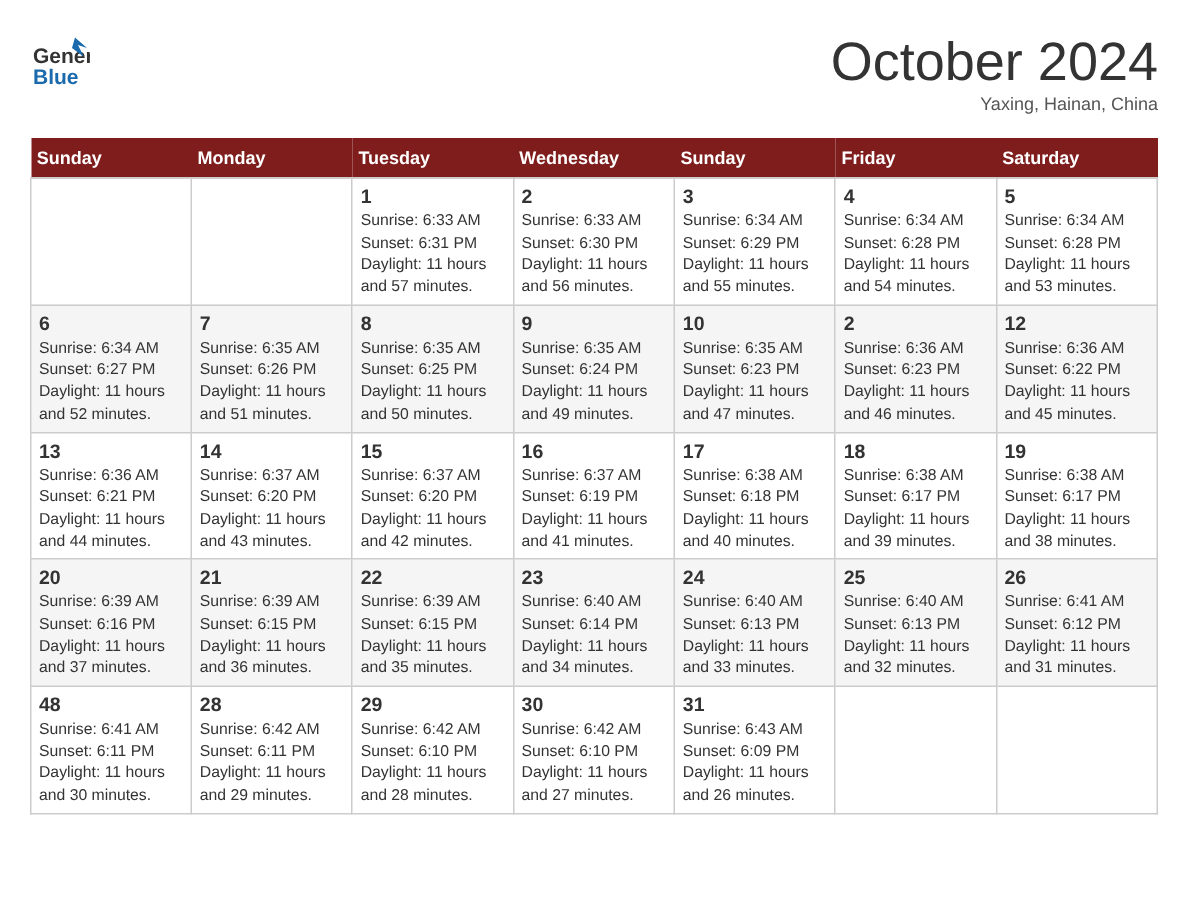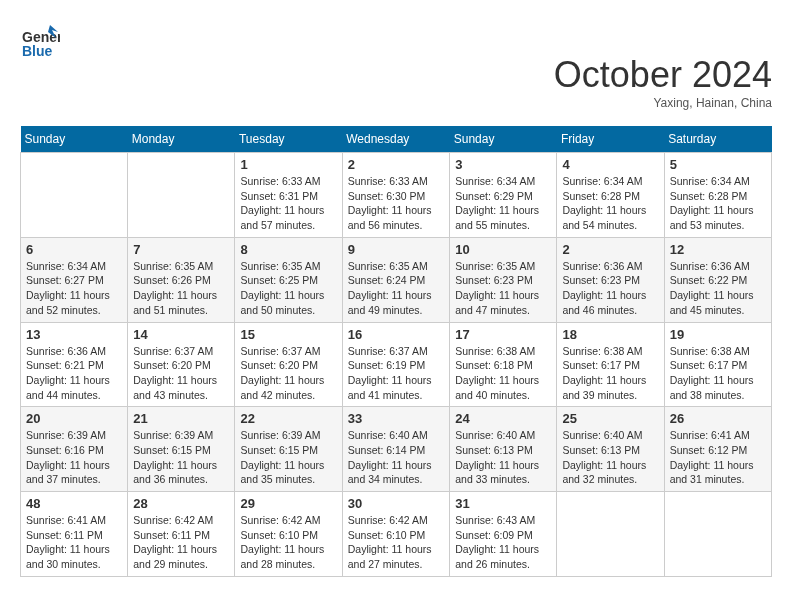--- a/index.html
+++ b/index.html
@@ -16,43 +16,42 @@
       align-items: flex-start;
       margin-bottom: 16px;
     }
     .logo {
       display: flex;
       align-items: center;
       gap: 4px;
     }
     .title-block {
       text-align: right;
-      margin-top: 34px;
     }
     .month-title {
       font-size: 36px;
       font-weight: 300;
       color: #333;
     }
     .location-title {
       font-size: 12px;
       color: #555;
     }
     table {
       width: 100%;
       border-collapse: collapse;
       font-size: 11px;
     }
     th {
-      background-color: #0369a1;
+      background-color: #7f1d1d;
       color: #fff;
       padding: 6px 4px;
       text-align: left;
       font-size: 12px;
-      font-weight: normal;
+      font-weight: bold;
     }
     td {
       border: 1px solid #ccc;
       vertical-align: top;
       padding: 4px 5px;
       width: 108px;
       height: 80px;
       background: #fff;
     }
     tr:nth-child(even) td {
@@ -238,21 +237,21 @@
 Sunset: 6:15 PM
 Daylight: 11 hours and 36 minutes.</div>
         </td>
         <td>
           <div class="day-number">22</div>
           <div class="day-info" style="white-space: pre-line;">Sunrise: 6:39 AM
 Sunset: 6:15 PM
 Daylight: 11 hours and 35 minutes.</div>
         </td>
         <td>
-          <div class="day-number">33</div>
+          <div class="day-number">23</div>
           <div class="day-info" style="white-space: pre-line;">Sunrise: 6:40 AM
 Sunset: 6:14 PM
 Daylight: 11 hours and 34 minutes.</div>
         </td>
         <td>
           <div class="day-number">24</div>
           <div class="day-info" style="white-space: pre-line;">Sunrise: 6:40 AM
 Sunset: 6:13 PM
 Daylight: 11 hours and 33 minutes.</div>
         </td>

